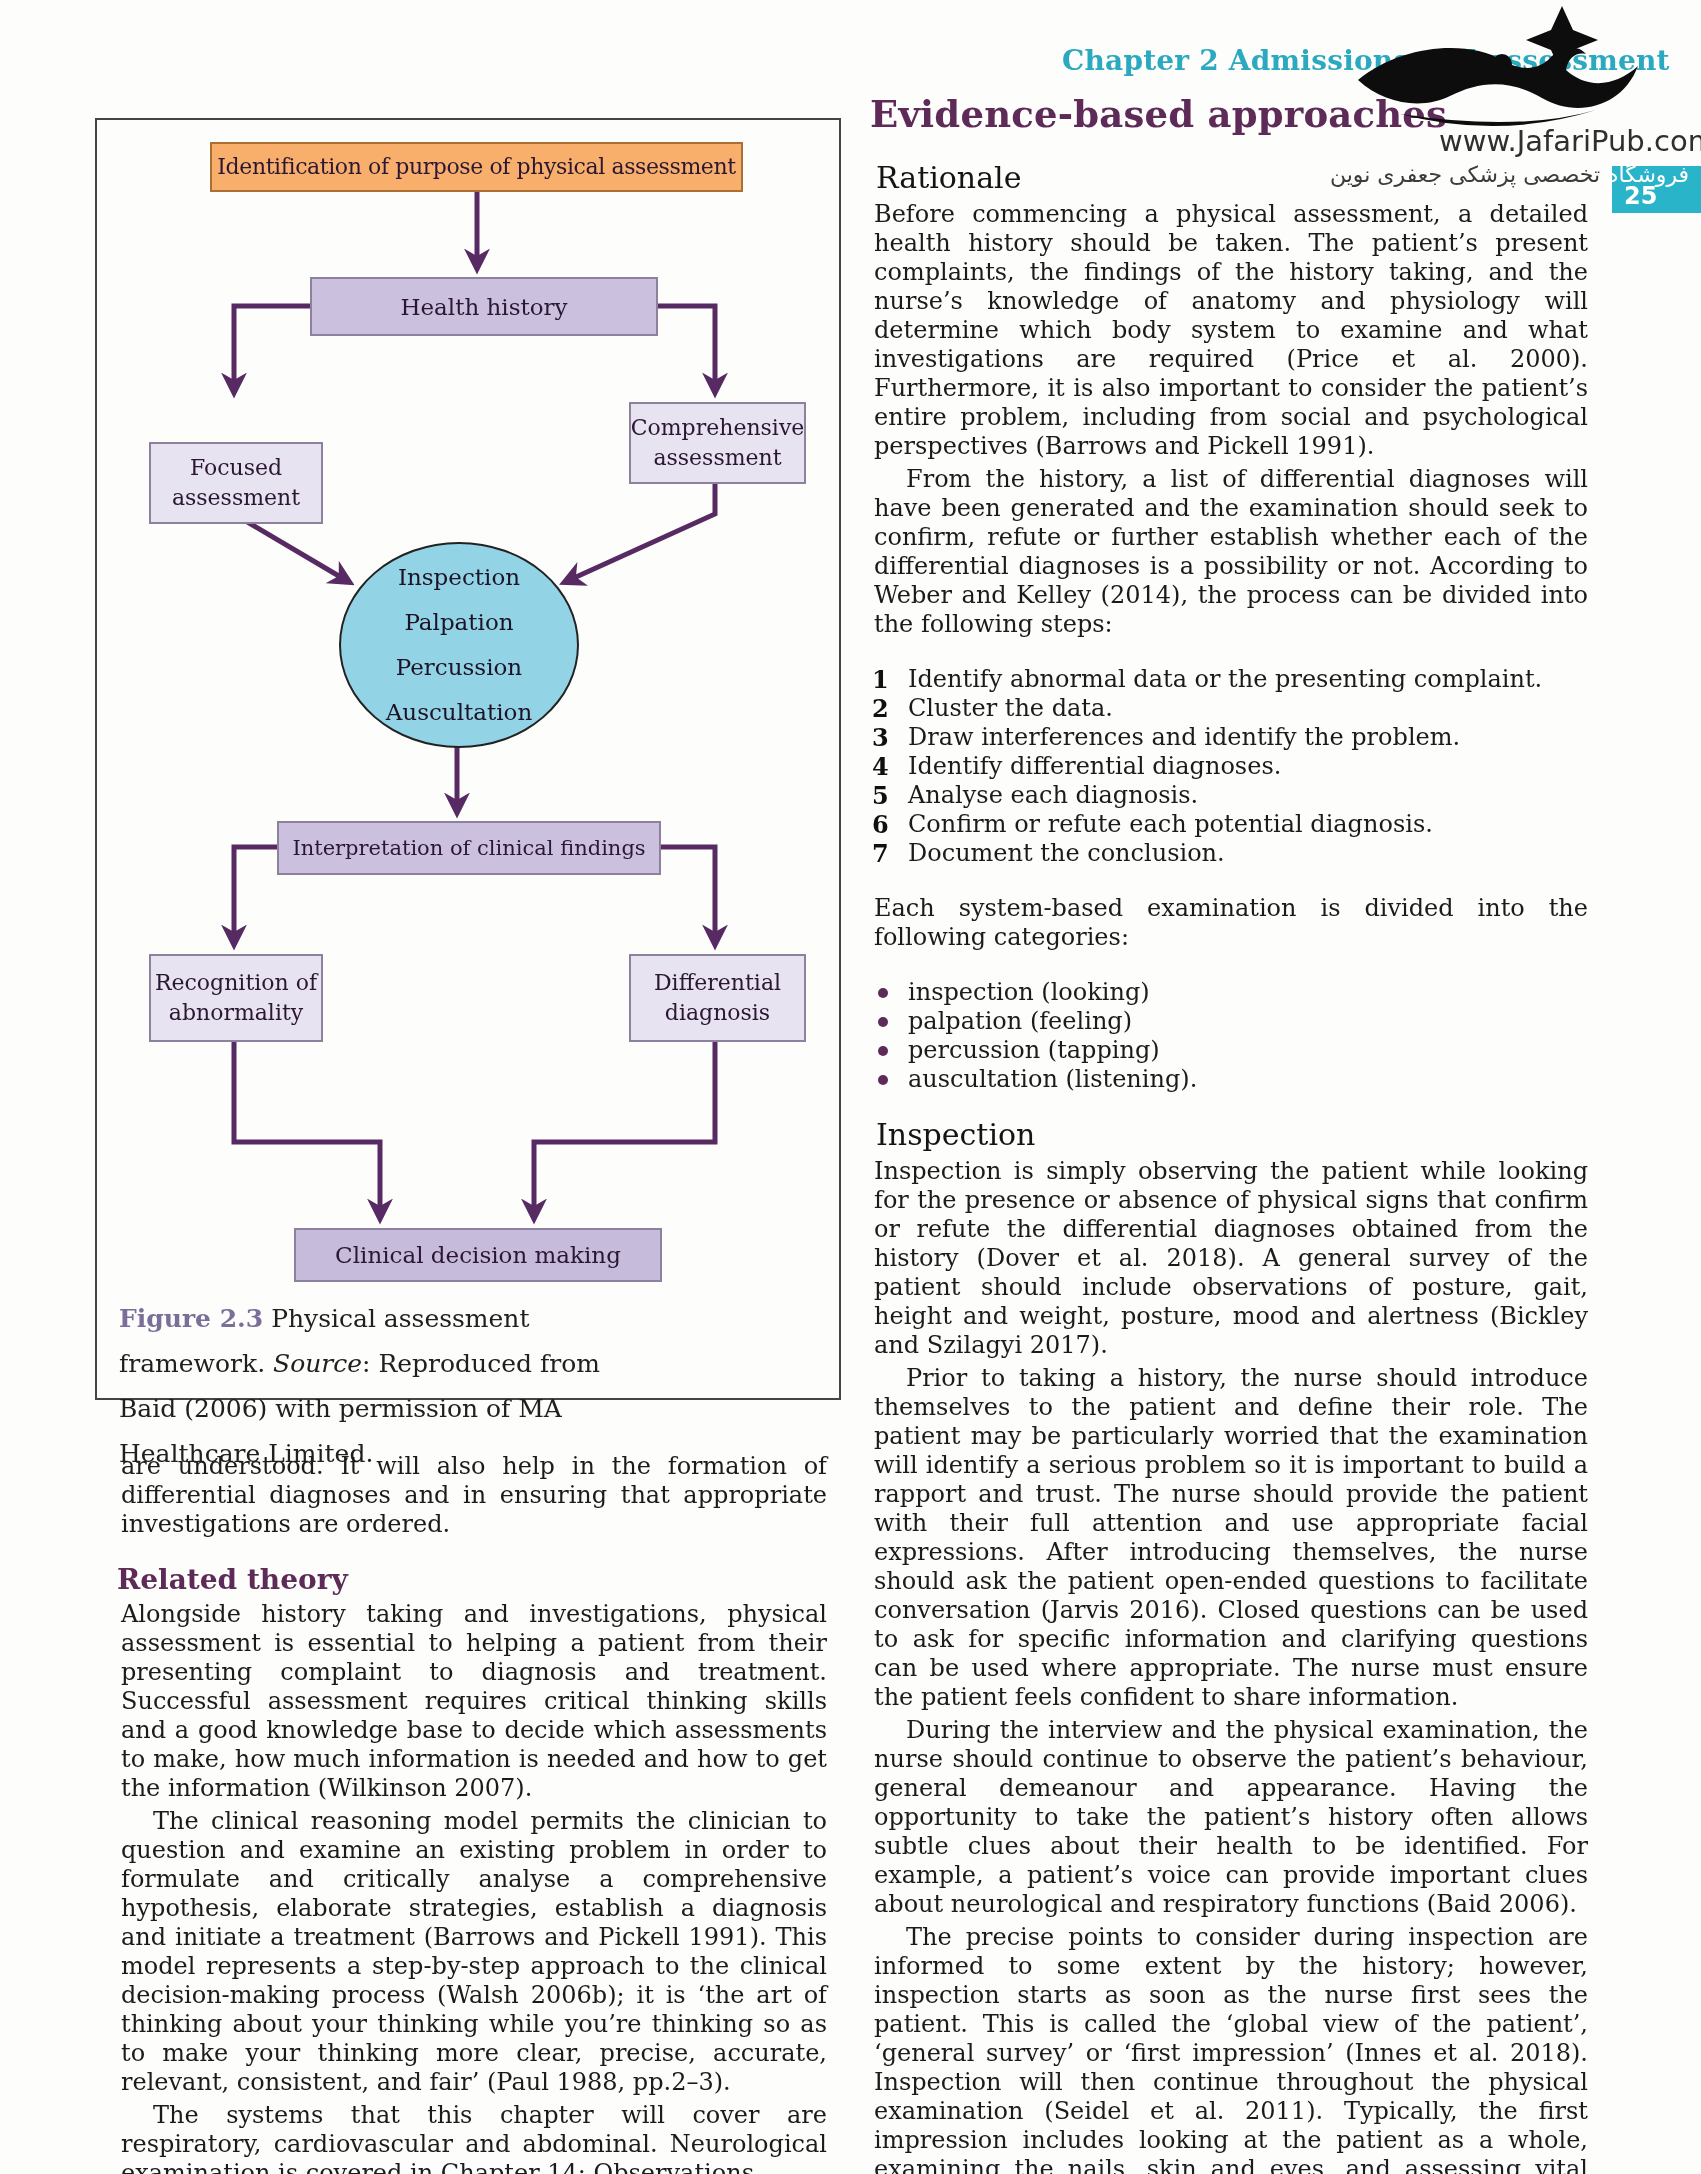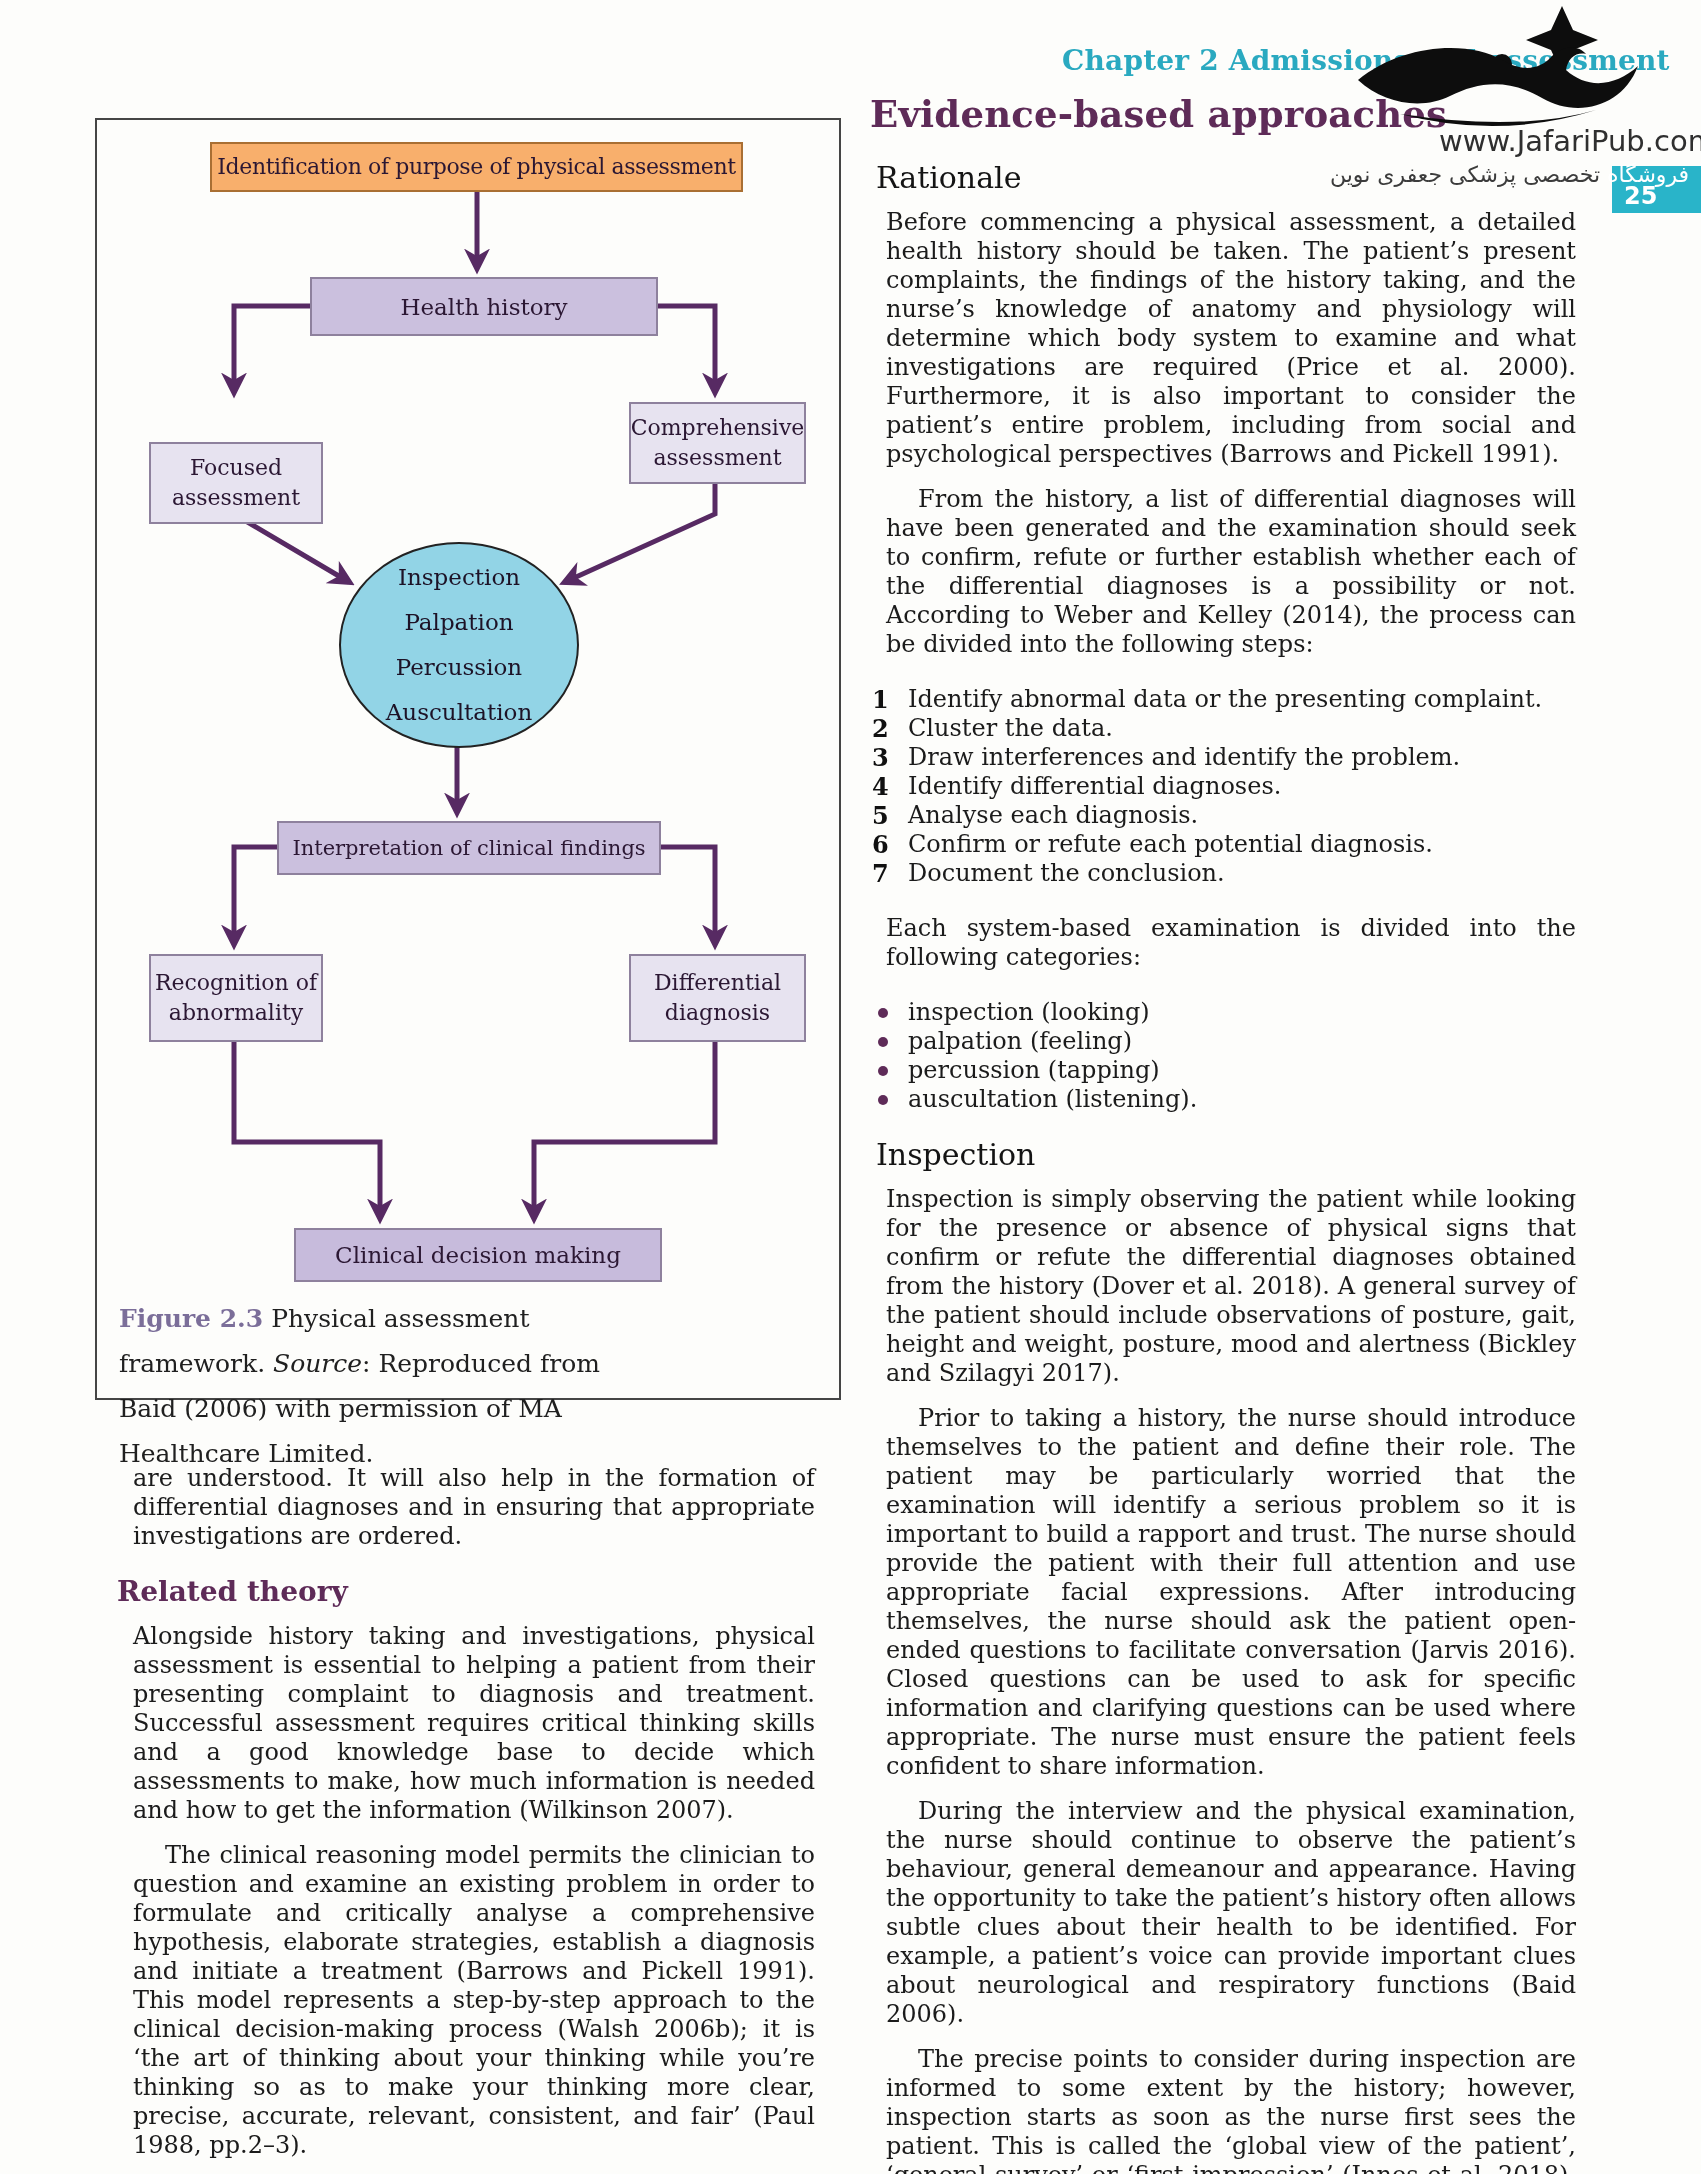--- a/index.html
+++ b/index.html
@@ -37,21 +37,21 @@
   .box-interpretation{left:180px;top:701px;width:380px;height:50px;background:#cbc0de;border:2px solid #8e819d;font-size:21px;}
   .box-recognition{left:52px;top:834px;width:170px;height:84px;background:#e7e3f0;border:2px solid #8e819d;font-size:22px;}
   .box-differential{left:532px;top:834px;width:173px;height:84px;background:#e7e3f0;border:2px solid #8e819d;font-size:22px;}
   .box-clinical{left:197px;top:1108px;width:364px;height:50px;background:#c7bbdc;border:2px solid #8e819d;}
   .fig-caption{position:absolute;left:22px;top:1176px;width:530px;font-size:25px;line-height:45px;
         text-align:left;color:#202020;}
   .fig-caption .lbl{font-weight:bold;color:#7b6e99;}
 
   
   .body-text{font-size:24px;line-height:29px;text-align:justify;}
-  .body-text p{margin:16px;}
+  .body-text p{margin:4px;}
   .body-text p.ind{text-indent:32px;}
   h1.col-heading{margin:0 0 34px 0;font-size:37px;font-weight:600;color:#5e2b58;letter-spacing:.2px;}
   h2.sub-heading{margin:10px 0 8px 6px;font-size:30px;font-weight:400;color:#141414;}
   h2.purple{font-size:28px;font-weight:600;color:#5e2b58;margin:26px 0 6px 0;}
 
   .left-col{position:absolute;left:117px;top:1448px;width:714px;}
   .right-col{position:absolute;left:870px;top:100px;width:722px;}
 
   .list-block{margin:26px 0;}
   .step{position:relative;padding-left:38px;}

